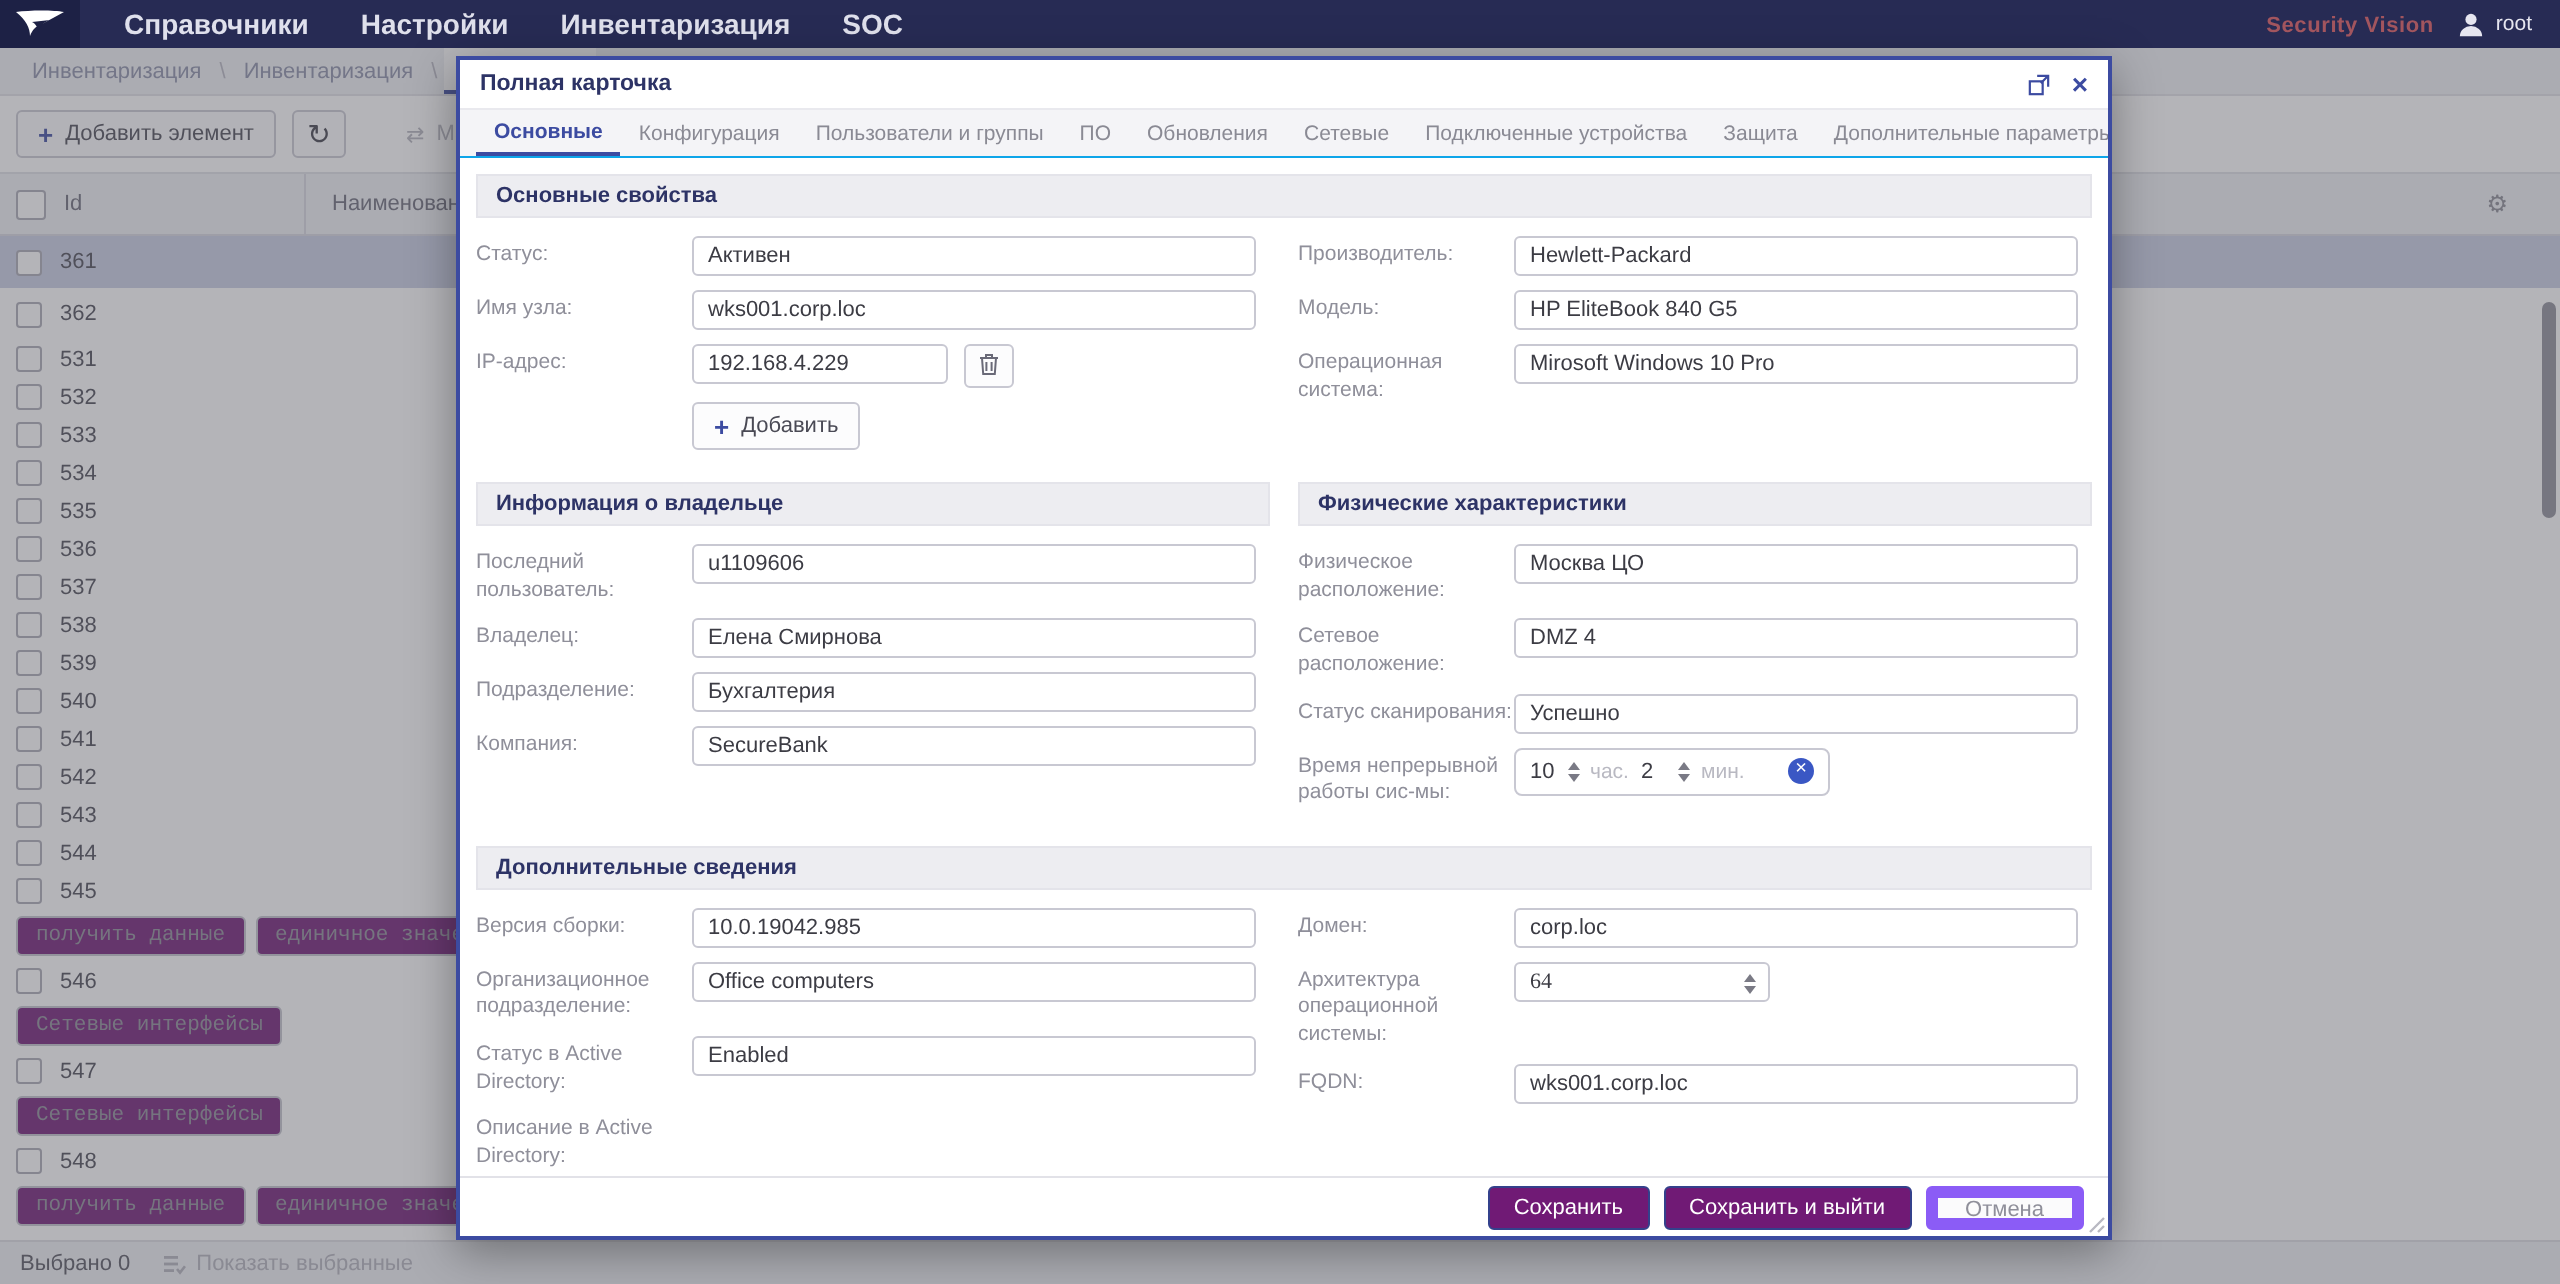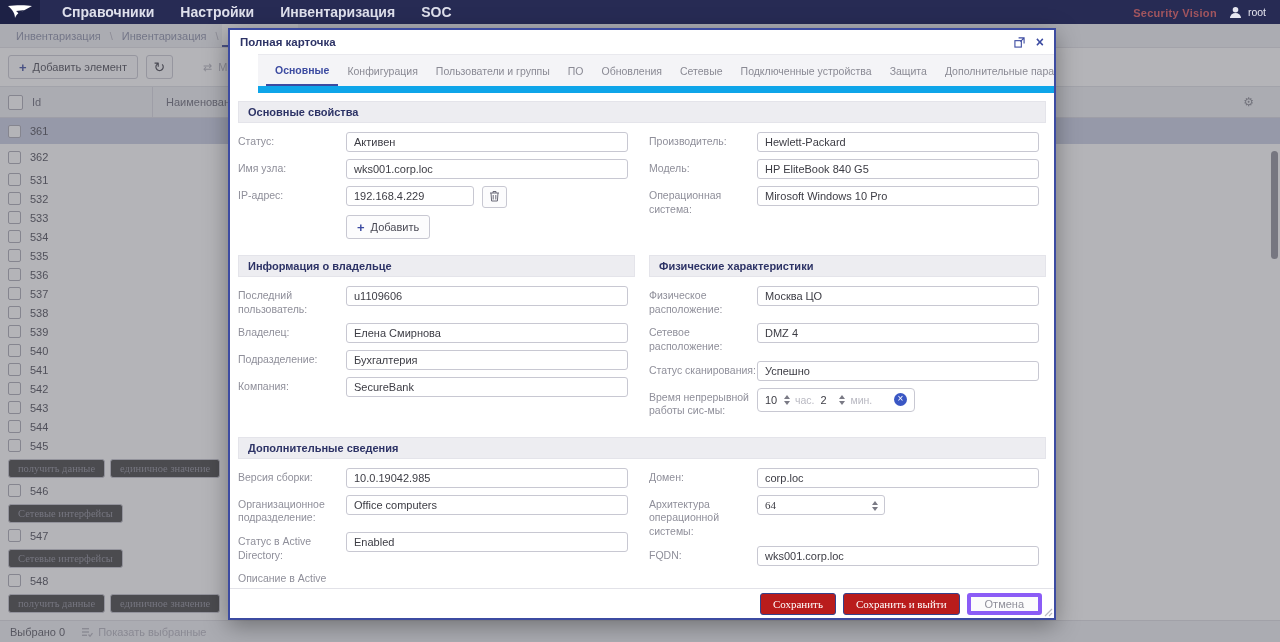--- a/index.html
+++ b/index.html
@@ -35,40 +35,40 @@
   .th-name { position:absolute; left:152px; top:0; bottom:0; display:flex; align-items:center; padding-left:13px; border-left:1px solid #d8d8e0; font-size:11px; color:#6a6a78; }
   .gear { position:absolute; right:26px; color:#8a8a94; font-size:12px; }
 
   .rows { position:absolute; top:94px; bottom:22px; left:0; right:0; overflow:hidden; }
   .trow { height:19px; display:flex; align-items:center; }
   .trow.tall { height:26px; }
   .trow.selected { background:#c9cee3; }
   .trow .cb { width:13px; height:13px; margin-left:8px; }
   .tid { margin-left:9px; font-size:11px; color:#4a4a55;text-align:right; }
   .tagrow { height:26px; display:flex; align-items:center; gap:5px; padding-left:8px; }
-  .pill { border:1px solid #c3c3cc; border-radius:3px; background:#404040; color:#8d8d98; font-size:10.5px; padding:3px 9px; white-space:nowrap; cursor:pointer; font-family:Liberation Serif, serif; }
+  .pill { border:1px solid #c3c3cc; border-radius:3px; background:#701a75; color:#8d8d98; font-size:10.5px; padding:3px 9px; white-space:nowrap; cursor:pointer; font-family:Liberation Mono, monospace; }
 
   .statusbar { position:absolute; left:0; right:0; bottom:0; height:22px; background:#eff0f4; border-top:1px solid #dcdce2; display:flex; align-items:center; gap:16px; padding-left:10px; font-size:11px; }
   .sel-count { color:#55555f; }
   .show-sel { color:#b2b2bc; display:flex; align-items:center; gap:5px; }
 
   .vscroll-track { position:absolute; top:94px; bottom:22px; right:1px; width:9px; }
   .vscroll-thumb { position:absolute; top:33px; right:1px; width:7px; height:108px; background:#8f8f99; border-radius:4px; }
 
   
   .overlay { position:absolute; top:24px; left:0; right:0; bottom:0; background:rgba(88,88,97,0.45); z-index:55; }
 
   
   .modal { position:absolute; left:228px; top:28px; width:828px; height:592px; background:#fff; border:2px solid #3c4ba1; z-index:60; box-shadow:0 6px 22px rgba(0,0,0,0.35); display:flex; flex-direction:column; }
   .mhead { height:24px; display:flex; align-items:center; padding:0 10px; background:#fff; flex:none; }
   .mtitle { font-size:11.5px; font-weight:700; color:#2d3366; }
   .mico { margin-left:auto; display:flex; align-items:center; gap:11px; color:#3c4ba1; }
   .mico .x { font-size:14px; font-weight:700; line-height:1; cursor:pointer; }
   .mico svg { display:block; cursor:pointer; }
-  .mtabs { height:39px; background:#f4f4f7; border-top:1px solid #e9e9ee; border-bottom:7px solid #0ea5e9; display:flex; align-items:stretch; padding-left:8px; flex:none; white-space:nowrap; overflow:hidden;margin-left:28px; }
+  .mtabs { height:25px; background:#f4f4f7; border-top:1px solid #e9e9ee; border-bottom:1px solid #0ea5e9; display:flex; align-items:stretch; padding-left:8px; flex:none; white-space:nowrap; overflow:hidden; }
   .tab { font-size:10.5px; color:#8a8a94; padding:0 9px; display:flex; align-items:center; cursor:pointer; }
   .tab.active { color:#3c4ba1; font-weight:700; border-bottom:2px solid #3c4ba1; }
   .mbody { flex:1; overflow:hidden; padding:8px 8px 0 8px; background:#fff; }
 
   .section { margin-bottom:12px; }
   .section-h { background:#ededf1; border:1px solid #e4e4ea; padding:4px 9px; font-size:11px; font-weight:700; color:#2d3366; margin-bottom:9px; }
   .cols { display:flex; gap:14px; }
   .col { flex:1; min-width:0; }
 
   .frow { display:flex; margin-bottom:7px; }
@@ -86,22 +86,22 @@
   .spin i { display:block; width:0; height:0; border-left:3px solid transparent; border-right:3px solid transparent; }
   .spin .up { border-bottom:4px solid #7a7a85; }
   .spin .dn { border-top:4px solid #7a7a85; }
 
   .uptime-box { width:158px; height:24px; border:1px solid #c8c8d2; border-radius:4px; display:flex; align-items:center; padding:0 7px; }
   .uval { font-size:11px; color:#3c3c44; min-width:14px; }
   .uunit { font-size:10.5px; color:#b9b9c2; margin-right:6px; }
   .clear-circle { margin-left:auto; width:13px; height:13px; border-radius:50%; background:#3a57c4; color:#fff; font-size:10px; line-height:12px; text-align:center; cursor:pointer; }
 
   .mfoot { height:30px; border-top:1px solid #e2e2e8; display:flex; align-items:center; justify-content:flex-end; gap:7px; padding:0 12px; position:relative; flex:none; background:#fff; }
-  .btn-primary { background:#b91c1c; color:#fff; border:1px solid #34418c; border-radius:3px; font-size:11px; padding:0 12px; height:22px; cursor:pointer; font-family:Liberation Serif, serif; }
-  .btn-cancel { background:#fbfbfc; color:#8f8f9a; border:4px solid #8b5cf6; border-radius:3px; font-size:11px; padding:0 14px; height:22px; cursor:pointer; font-family:inherit; }
+  .btn-primary { background:#701a75; color:#fff; border:1px solid #34418c; border-radius:3px; font-size:11px; padding:0 12px; height:22px; cursor:pointer; font-family:Liberation Sans, sans-serif; }
+  .btn-cancel { background:#fbfbfc; color:#8f8f9a; border:6px solid #8b5cf6; border-radius:3px; font-size:11px; padding:0 14px; height:22px; cursor:pointer; font-family:inherit; }
   .resize-handle { position:absolute; right:1px; bottom:1px; width:11px; height:11px; }
 </style>
 </head>
 <body>
 
 <div class="stage">
 
   <div class="topbar">
     <div class="logo">
       <svg width="26" height="16" viewBox="0 0 26 16">

